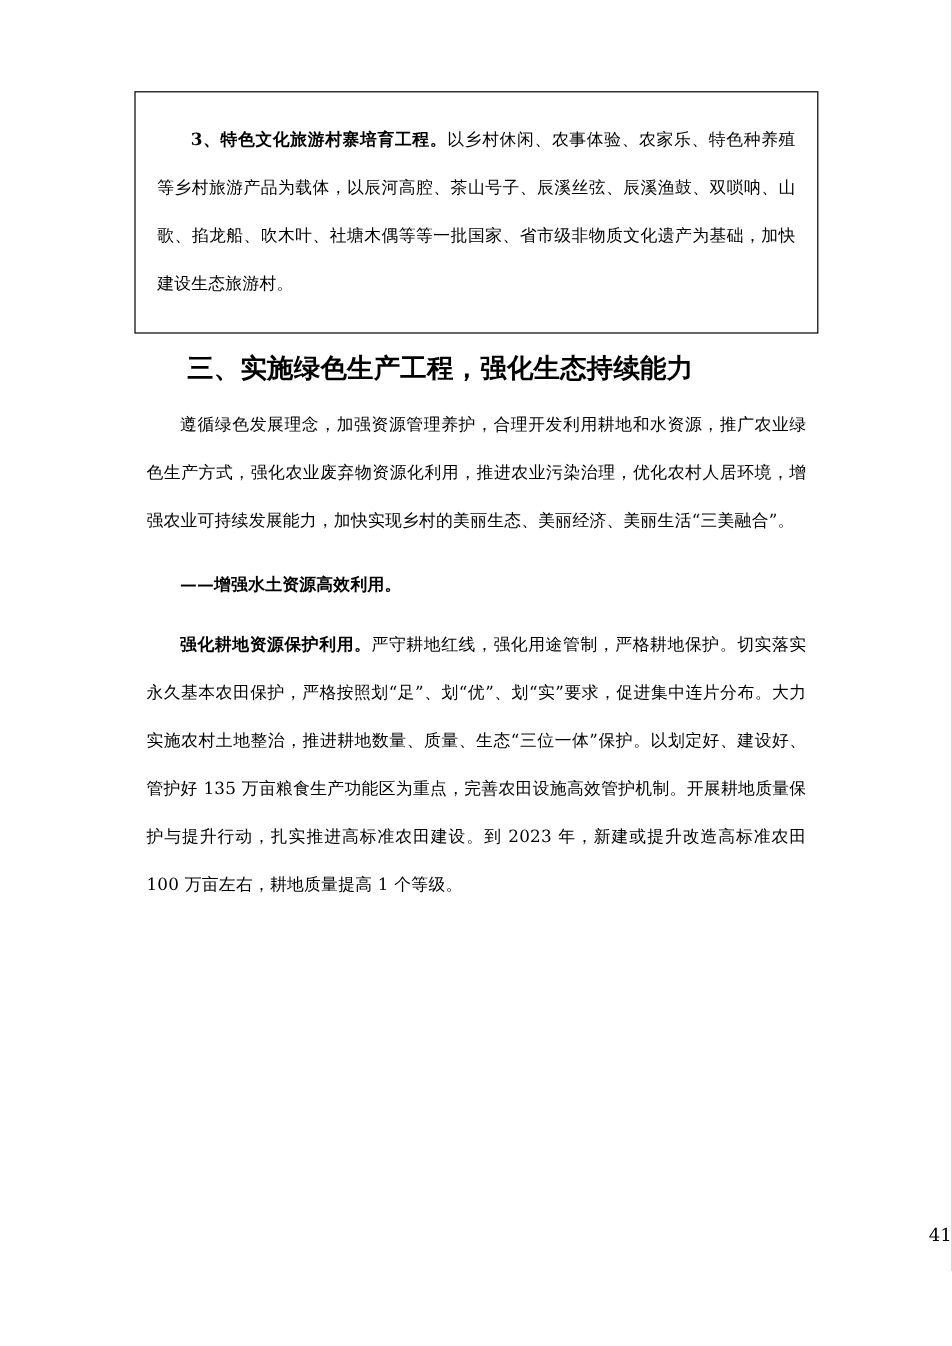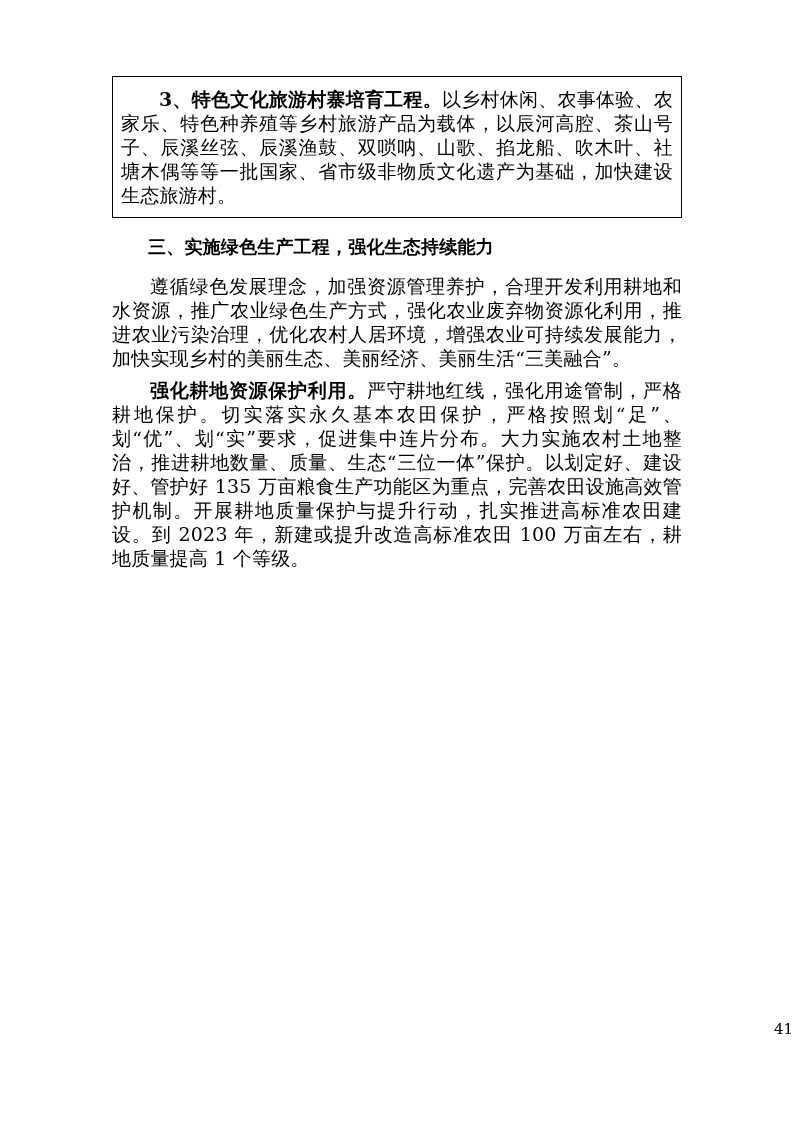--- a/index.html
+++ b/index.html
@@ -22,36 +22,36 @@
     left: 112px;
     top: 76px;
     width: 570px;
   }
   .boxed {
     border: 1px solid #000;
     padding: 10px 8px 10px 8px;
     box-sizing: border-box;
   }
   p {
-    margin: 0;
-    font-size: 19px;
-    line-height: 24px;
+    margin: 10px;
+    font-size: 14px;
+    line-height: 40px;
     text-align: justify;
     text-justify: inter-ideograph;
     letter-spacing: 0.2px;
   }
   .indent2 {
     text-indent: 2em;
   }
   .bold {
     font-weight: bold;
   }
   .heading {
     font-weight: bold;
-    font-size: 18px;
+    font-size: 22px;
     line-height: 38px;
     margin: 10px 0 2px 0;
     text-indent: 2em;
   }
   .para {
     margin-top: 8px;
   }
   .dash-head {
     font-weight: bold;
     text-indent: 2em;
@@ -74,20 +74,21 @@
   <div class="content">
 
     <div class="boxed">
       <p class="indent2"><span class="bold">3、特色文化旅游村寨培育工程。</span><span>以乡村休闲、农事体验、农家乐、特色种养殖等乡村旅游产品为载体，以辰河高腔、茶山号子、辰溪丝弦、辰溪渔鼓、双唢呐、山歌、掐龙船、吹木叶、社塘木偶等等一批国家、省市级非物质文化遗产为基础，加快建设生态旅游村。</span></p>
     </div>
 
     <p class="heading">三、实施绿色生产工程，强化生态持续能力</p>
 
     <p class="indent2 para">遵循绿色发展理念，加强资源管理养护，合理开发利用耕地和水资源，推广农业绿色生产方式，强化农业废弃物资源化利用，推进农业污染治理，优化农村人居环境，增强农业可持续发展能力，加快实现乡村的美丽生态、美丽经济、美丽生活“三美融合”。</p>
 
+    <p class="dash-head">——增强水土资源高效利用。</p>
 
     <p class="indent2 para"><span class="bold">强化耕地资源保护利用。</span><span>严守耕地红线，强化用途管制，严格耕地保护。切实落实永久基本农田保护，严格按照划“足”、划“优”、划“实”要求，促进集中连片分布。大力实施农村土地整治，推进耕地数量、质量、生态“三位一体”保护。以划定好、建设好、管护好 135 万亩粮食生产功能区为重点，完善农田设施高效管护机制。开展耕地质量保护与提升行动，扎实推进高标准农田建设。到 2023 年，新建或提升改造高标准农田 100 万亩左右，耕地质量提高 1 个等级。</span></p>
 
 
   </div>
 
   <div class="pagenum">41</div>
 </div>
 
 </body></html>

